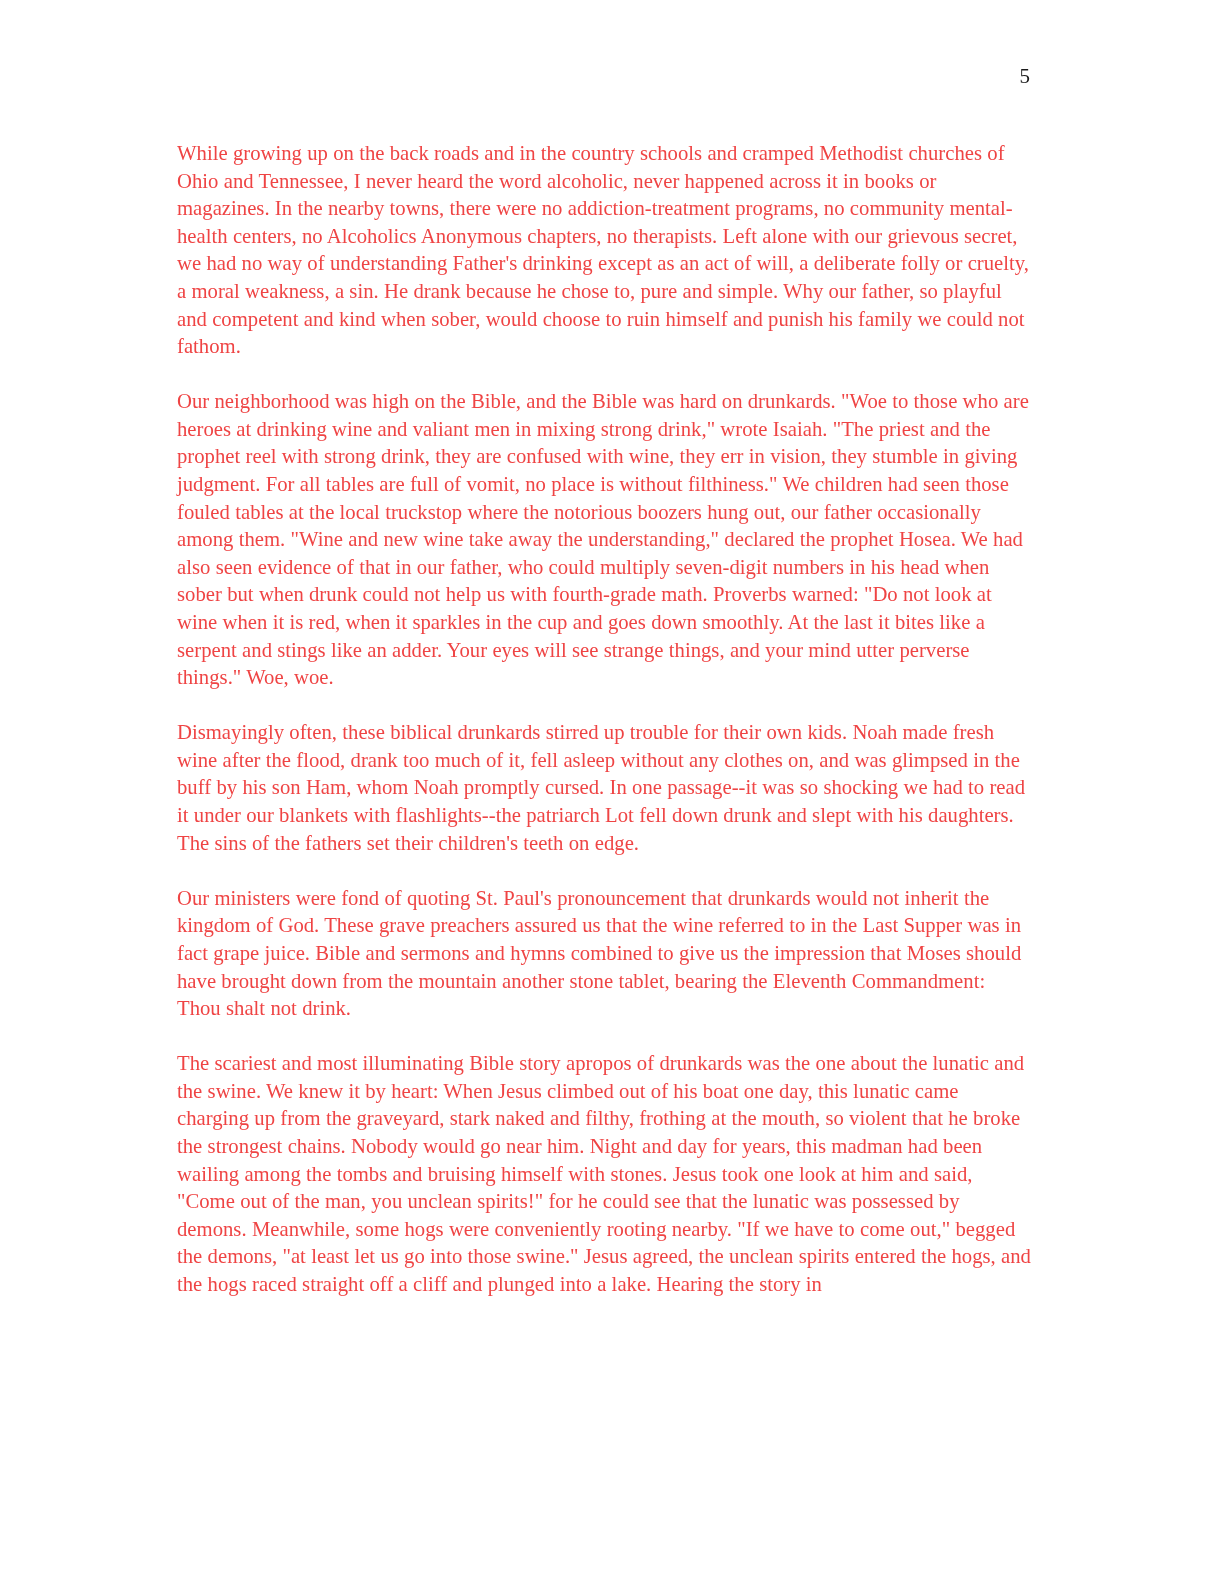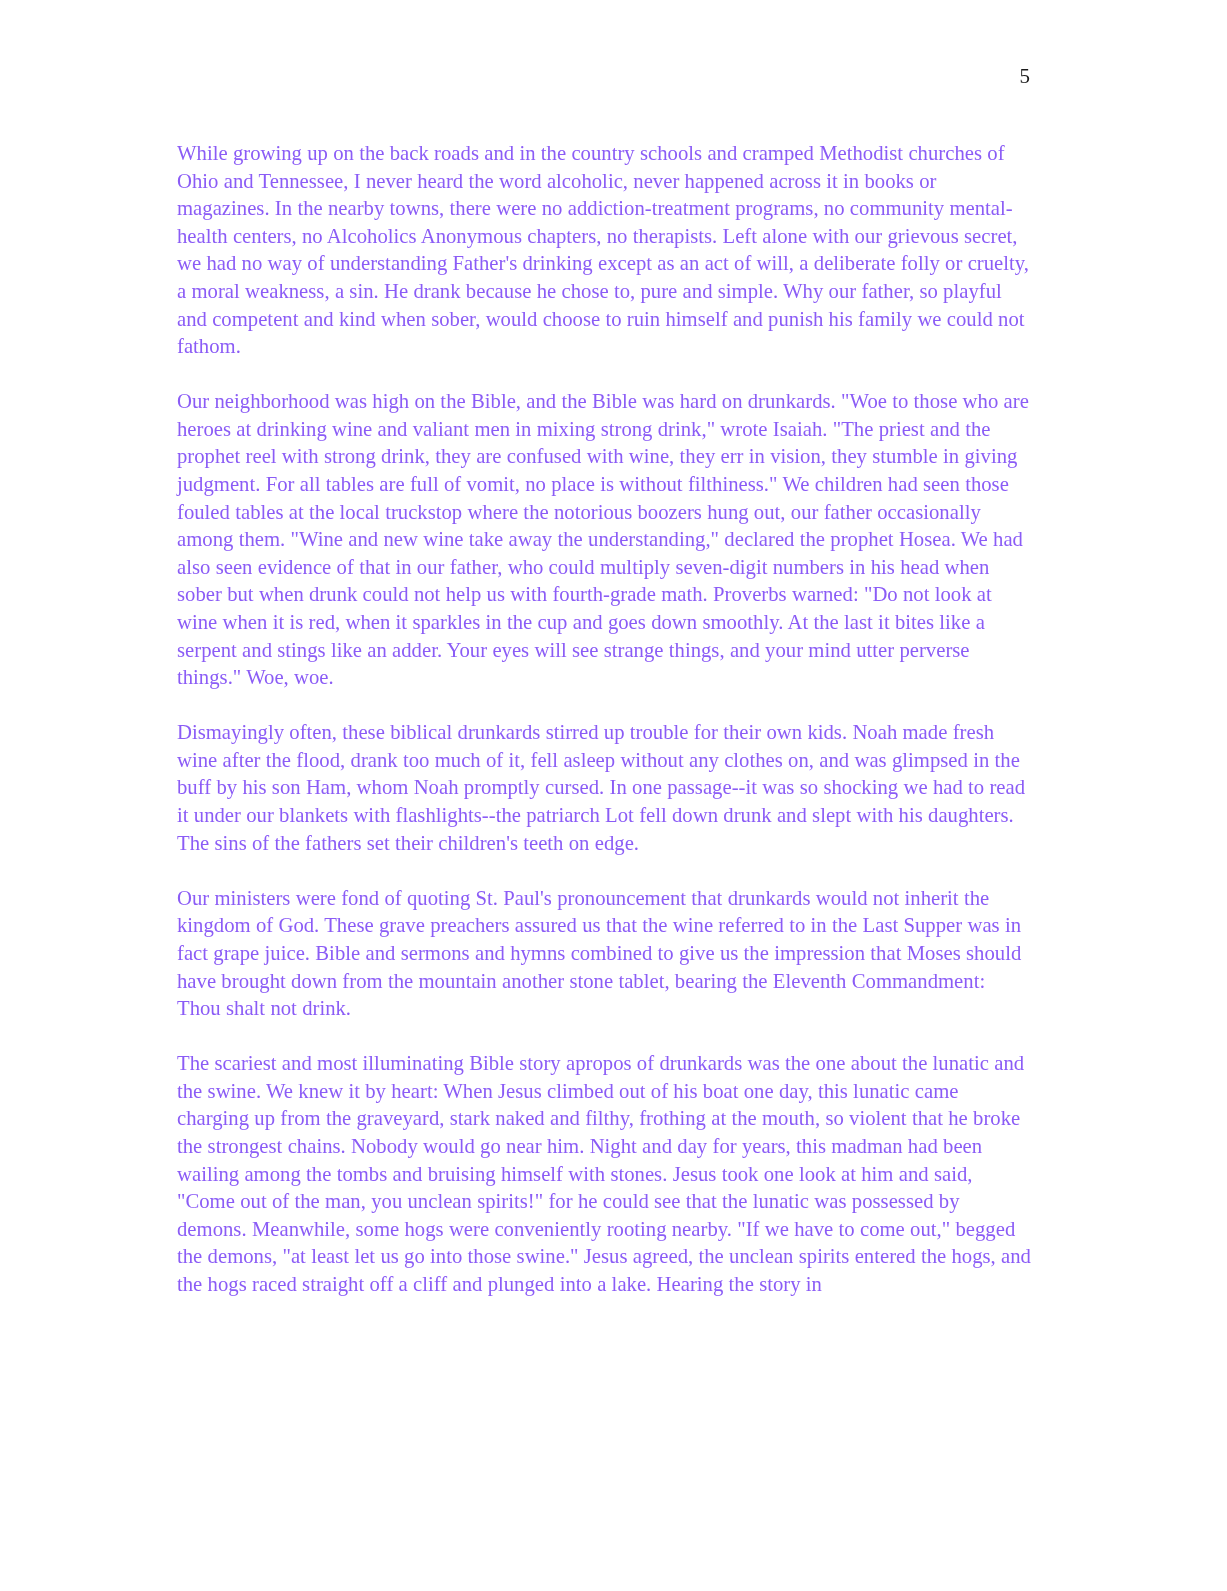--- a/index.html
+++ b/index.html
@@ -33,21 +33,21 @@
     top: 140px;
     left: 177px;
     width: 856px;
   }
   .body-text p {
     margin: 0 0 27.5px 0;
     font-size: 20.7px;
     line-height: 27.6px;
     text-align: left;
     text-rendering: optimizeLegibility;
-    color: #8b5cf6;
+    color: #ef4444;
     word-spacing: 0.1px;
     letter-spacing: 0.01px;
     hyphens: none;
     -webkit-hyphens: none;
   }
   .body-text p:last-child {
     margin-bottom: 16px;
   }
 </style>
 </head>

